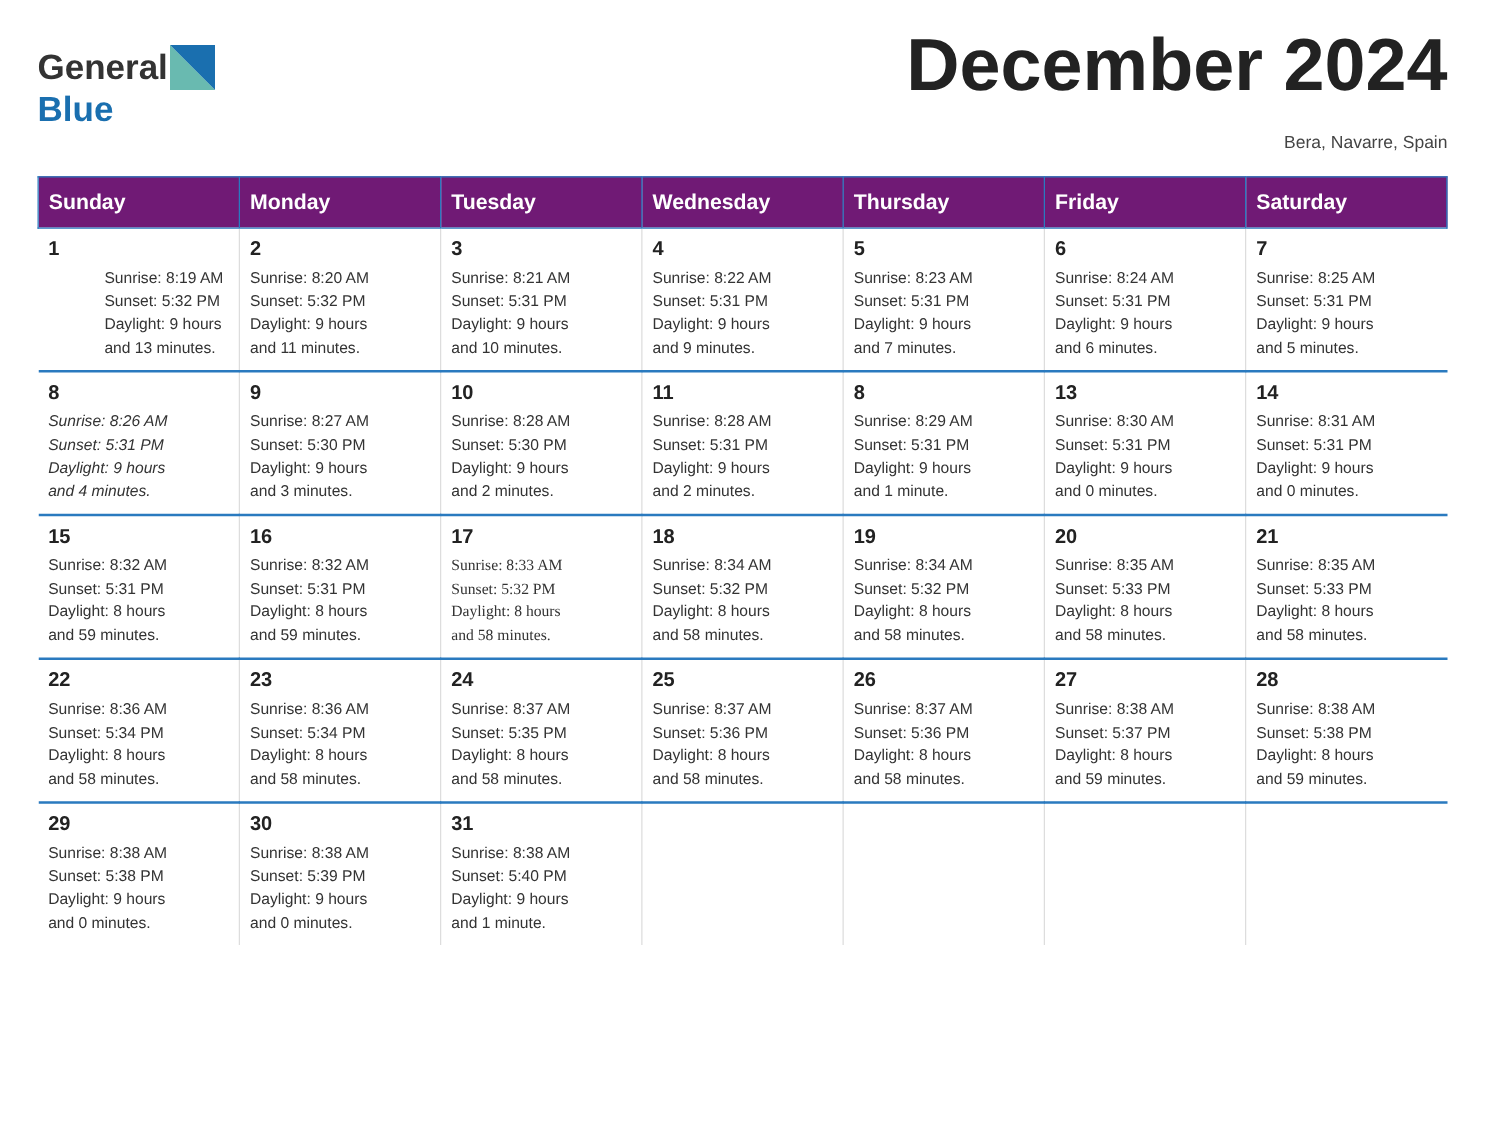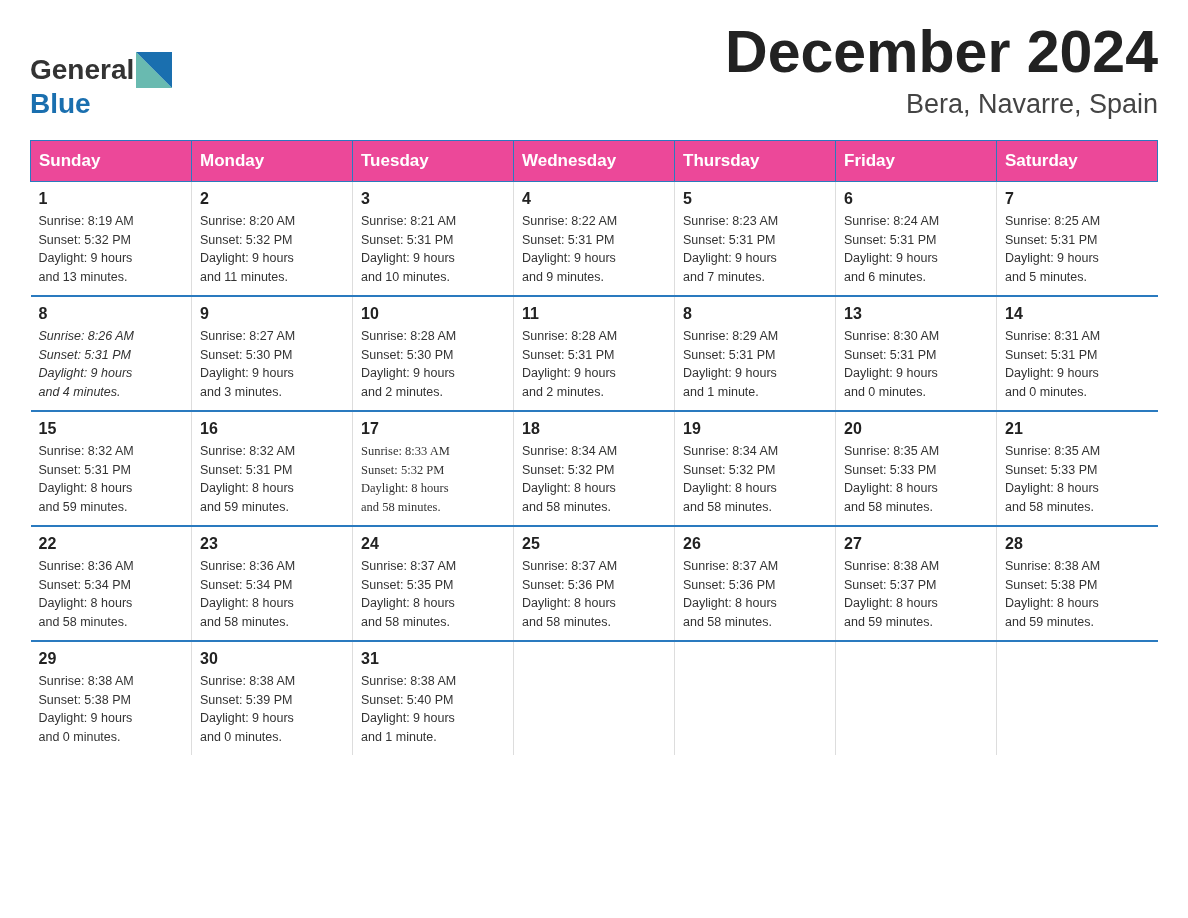--- a/index.html
+++ b/index.html
@@ -6,21 +6,21 @@
     body {
       font-family: Arial, sans-serif;
       background: #fff;
       width: 1188px;
       min-height: 918px;
       padding: 20px 30px;
     }
     .header {
       display: flex;
       justify-content: space-between;
-      align-items: flex-end;
+      align-items: center;
       margin-bottom: 20px;
     }
     .logo-text-general {
       font-size: 28px;
       font-weight: bold;
       color: #333;
     }
     .logo-icon {
       width: 36px;
       height: 36px;
@@ -43,31 +43,31 @@
     .title-section {
       text-align: right;
     }
     .month-title {
       font-size: 59px;
       font-weight: bold;
       color: #222;
       line-height: 1.1;
     }
     .location-title {
-      font-size: 27px;
+      font-size: 14px;
       color: #444;
-      margin-top: 4px;
+      margin-top: 20px;
     }
     table {
       width: 100%;
       border-collapse: collapse;
       table-layout: fixed;
     }
     thead tr {
-      background-color: #ec4899;
+      background-color: #701a75;
     }
     thead th {
       color: #fff;
       font-size: 17px;
       font-weight: 600;
       padding: 10px 8px;
       text-align: left;
       border: 1px solid #2a7abf;
     }
     tbody tr {
@@ -129,21 +129,21 @@
         <th>Wednesday</th>
         <th>Thursday</th>
         <th>Friday</th>
         <th>Saturday</th>
       </tr>
   </thead>
   <tbody id="calendar-body">
   <tr>
         <td>
           <span class="day-number">1</span>
-          <div class="day-info" style="white-space: pre-line;">Sunrise: 8:19 AM
+          <div class="day-info" style="white-space: pre-line; margin-left: 45px;">Sunrise: 8:19 AM
 Sunset: 5:32 PM
 Daylight: 9 hours
 and 13 minutes.</div>
         </td>
         <td>
           <span class="day-number">2</span>
           <div class="day-info" style="white-space: pre-line;">Sunrise: 8:20 AM
 Sunset: 5:32 PM
 Daylight: 9 hours
 and 11 minutes.</div>

